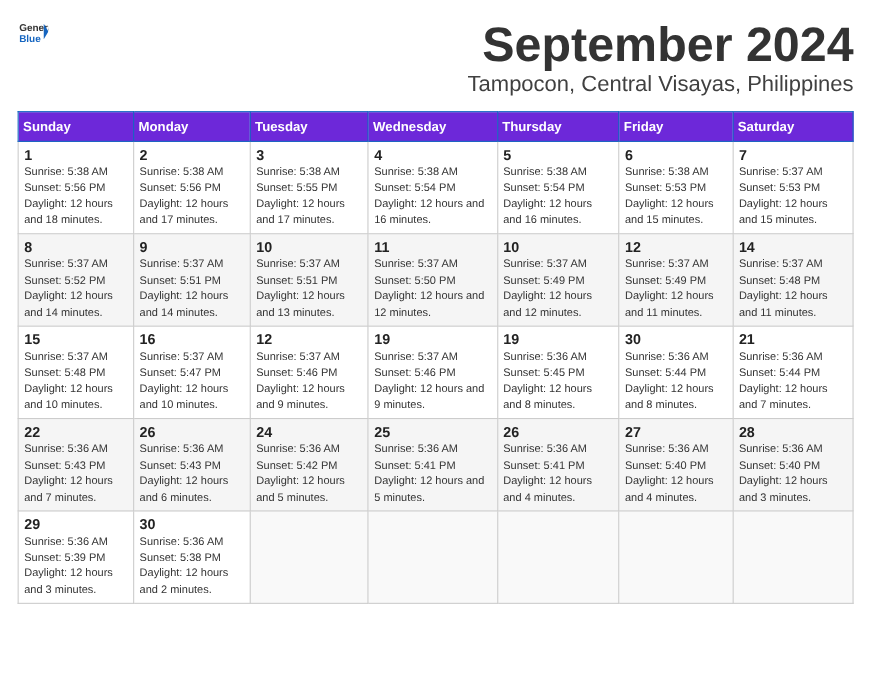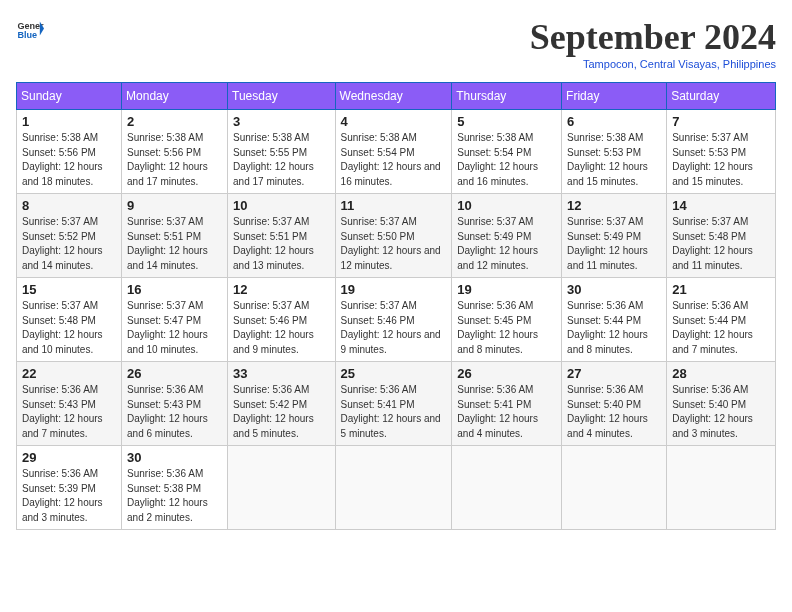--- a/index.html
+++ b/index.html
@@ -22,41 +22,40 @@
       gap: 4px;
     }
     .logo-icon {
       width: 28px;
       height: 28px;
     }
     .title-block {
       text-align: right;
     }
     .month-title {
-      font-size: 36px;
+      font-size: 44px;
       font-weight: bold;
       color: #333;
-      font-family: Liberation Serif, serif;
     }
     .location {
-      font-size: 11px;
-      color: #1d4ed8;
+      font-size: 20px;
+      color: #404040;
     }
     table {
       width: 100%;
       border-collapse: collapse;
       font-size: 10.5px;
     }
     thead tr th {
-      background-color: #8b5cf6;
+      background-color: #6d28d9;
       color: #fff;
       padding: 6px 4px;
       text-align: left;
       font-size: 12px;
-      font-weight: normal;
+      font-weight: bold;
       border: 1px solid #1565c0;
     }
     tbody tr td {
       border: 1px solid #ccc;
       vertical-align: top;
       padding: 4px 5px;
       min-height: 70px;
       background: #fff;
     }
     tbody tr:nth-child(even) td {
@@ -131,21 +130,21 @@
         <td><span class="day-num">16</span><span class="day-info">Sunrise: 5:37 AM<br>Sunset: 5:47 PM<br>Daylight: 12 hours and 10 minutes.</span></td>
         <td><span class="day-num">12</span><span class="day-info">Sunrise: 5:37 AM<br>Sunset: 5:46 PM<br>Daylight: 12 hours and 9 minutes.</span></td>
         <td><span class="day-num">19</span><span class="day-info">Sunrise: 5:37 AM<br>Sunset: 5:46 PM<br>Daylight: 12 hours and 9 minutes.</span></td>
         <td><span class="day-num">19</span><span class="day-info">Sunrise: 5:36 AM<br>Sunset: 5:45 PM<br>Daylight: 12 hours and 8 minutes.</span></td>
         <td><span class="day-num">30</span><span class="day-info">Sunrise: 5:36 AM<br>Sunset: 5:44 PM<br>Daylight: 12 hours and 8 minutes.</span></td>
         <td><span class="day-num">21</span><span class="day-info">Sunrise: 5:36 AM<br>Sunset: 5:44 PM<br>Daylight: 12 hours and 7 minutes.</span></td>
       </tr>
       <tr>
         <td><span class="day-num">22</span><span class="day-info">Sunrise: 5:36 AM<br>Sunset: 5:43 PM<br>Daylight: 12 hours and 7 minutes.</span></td>
         <td><span class="day-num">26</span><span class="day-info">Sunrise: 5:36 AM<br>Sunset: 5:43 PM<br>Daylight: 12 hours and 6 minutes.</span></td>
-        <td><span class="day-num">33</span><span class="day-info">Sunrise: 5:36 AM<br>Sunset: 5:42 PM<br>Daylight: 12 hours and 5 minutes.</span></td>
+        <td><span class="day-num">24</span><span class="day-info">Sunrise: 5:36 AM<br>Sunset: 5:42 PM<br>Daylight: 12 hours and 5 minutes.</span></td>
         <td><span class="day-num">25</span><span class="day-info">Sunrise: 5:36 AM<br>Sunset: 5:41 PM<br>Daylight: 12 hours and 5 minutes.</span></td>
         <td><span class="day-num">26</span><span class="day-info">Sunrise: 5:36 AM<br>Sunset: 5:41 PM<br>Daylight: 12 hours and 4 minutes.</span></td>
         <td><span class="day-num">27</span><span class="day-info">Sunrise: 5:36 AM<br>Sunset: 5:40 PM<br>Daylight: 12 hours and 4 minutes.</span></td>
         <td><span class="day-num">28</span><span class="day-info">Sunrise: 5:36 AM<br>Sunset: 5:40 PM<br>Daylight: 12 hours and 3 minutes.</span></td>
       </tr>
       <tr>
         <td><span class="day-num">29</span><span class="day-info">Sunrise: 5:36 AM<br>Sunset: 5:39 PM<br>Daylight: 12 hours and 3 minutes.</span></td>
         <td><span class="day-num">30</span><span class="day-info">Sunrise: 5:36 AM<br>Sunset: 5:38 PM<br>Daylight: 12 hours and 2 minutes.</span></td>
         <td class="empty-cell"></td>
         <td class="empty-cell"></td>

